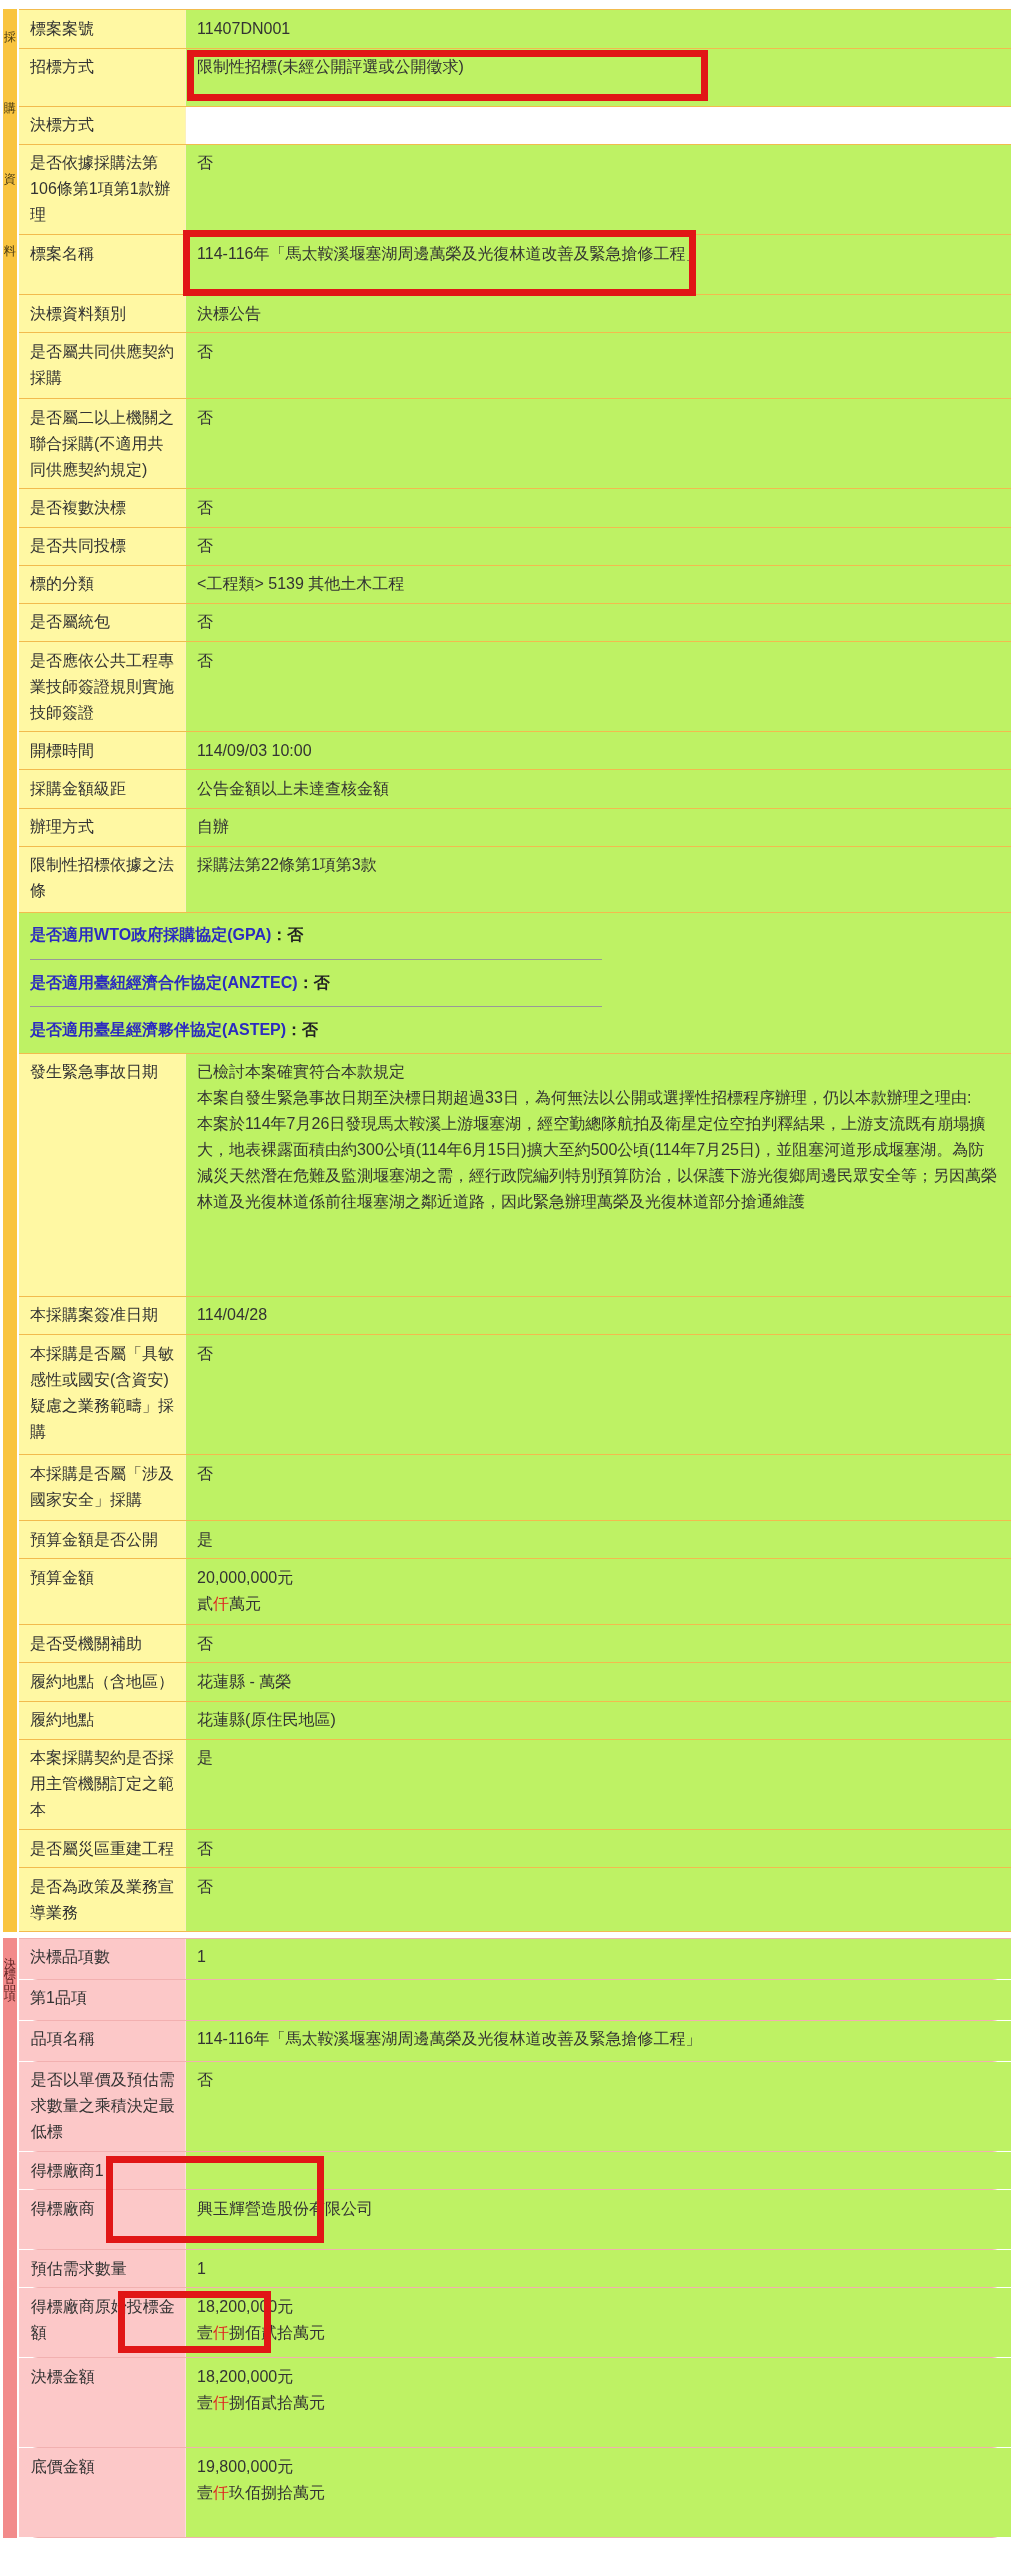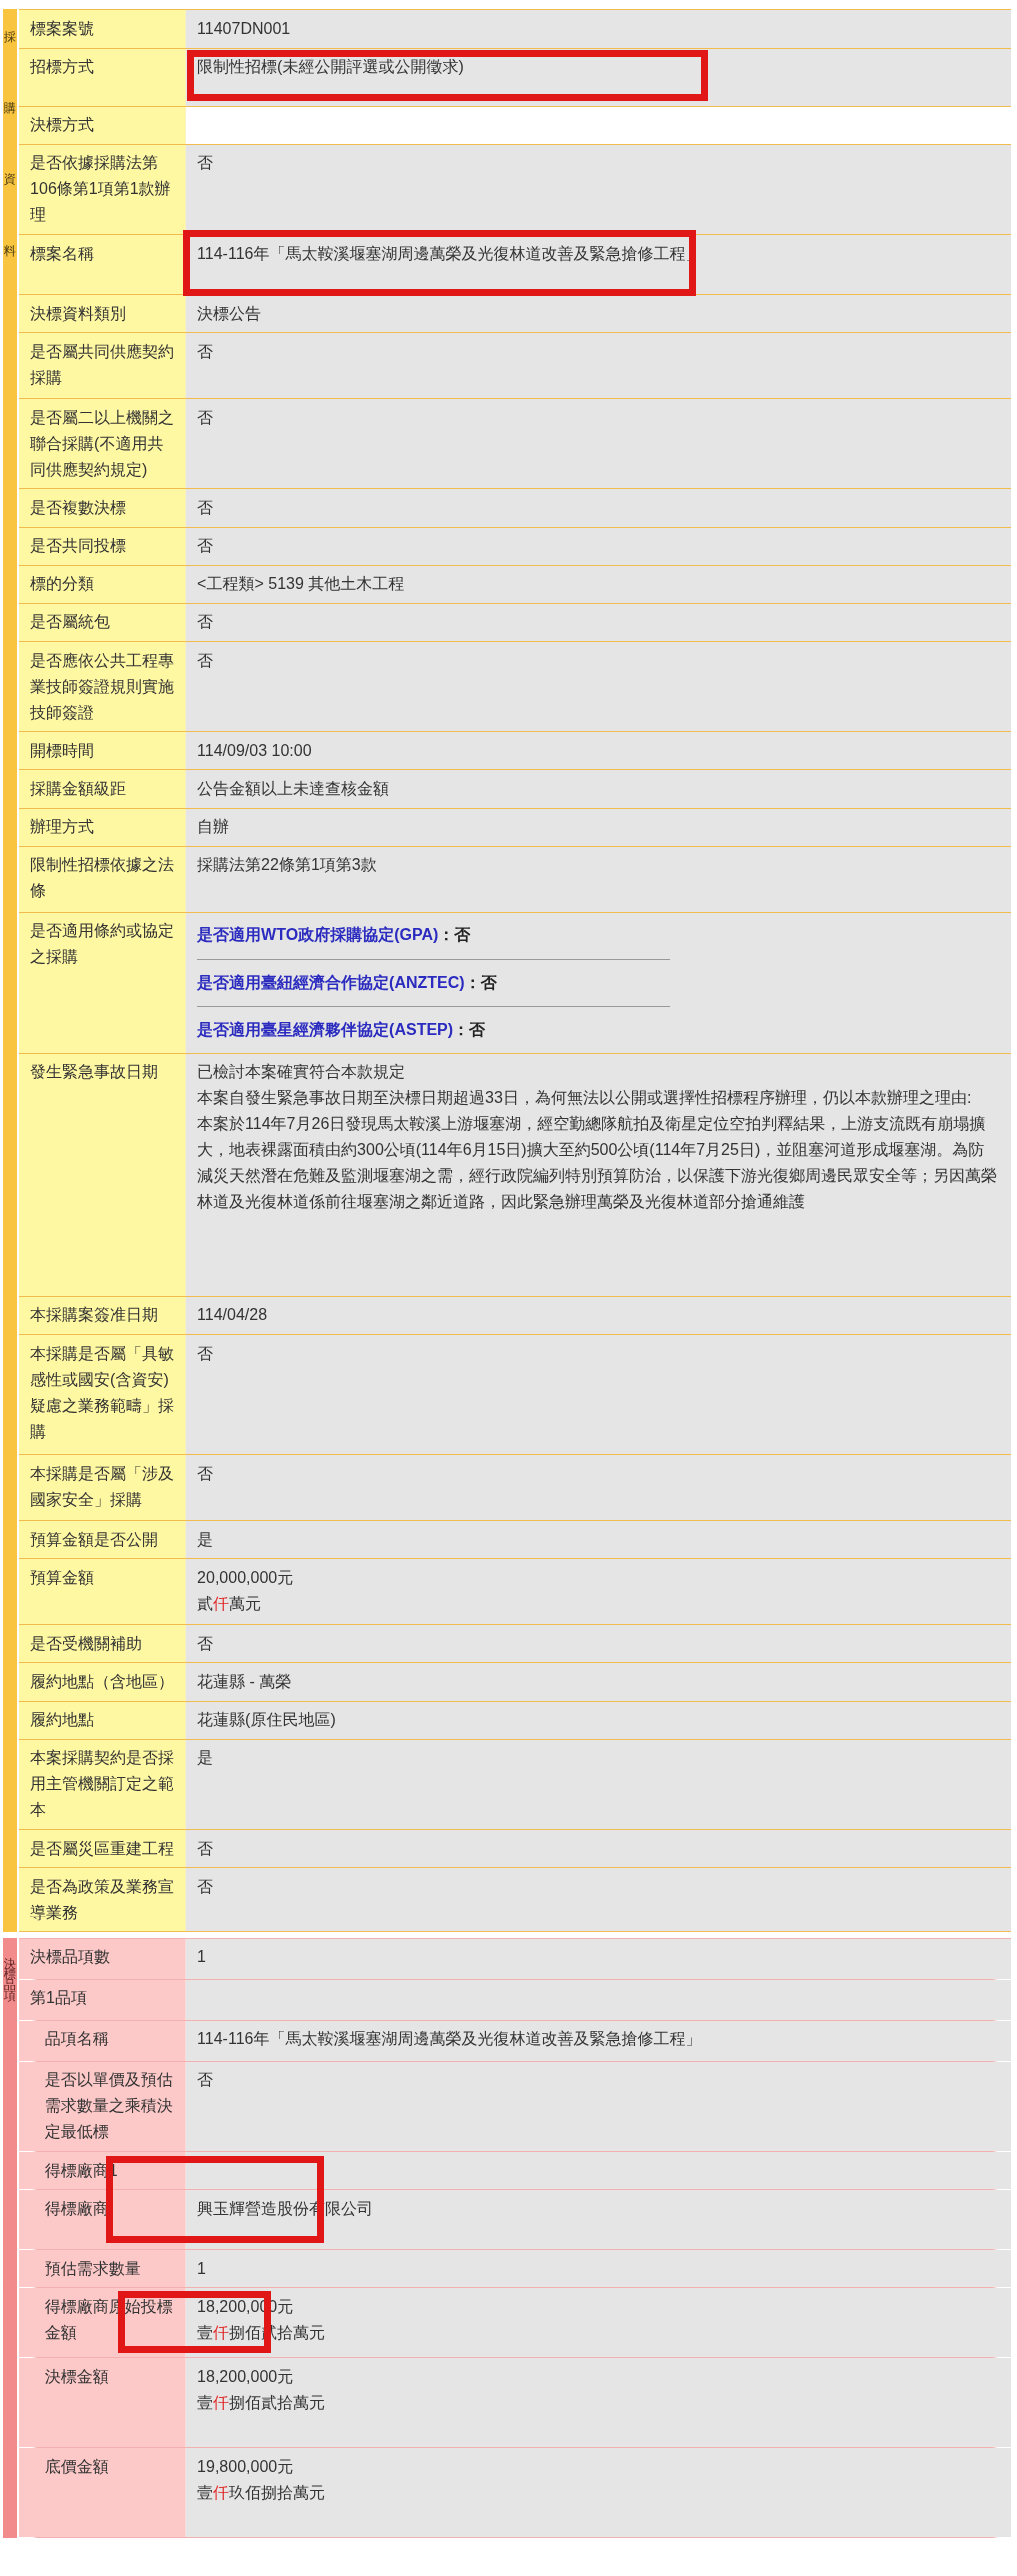--- a/index.html
+++ b/index.html
@@ -22,23 +22,23 @@
   .pink .rows{border-top:1.9px solid #f2b0b0;}
   .row{display:flex;align-items:stretch;box-sizing:border-box;position:relative;}
   .yellow .row{border-bottom:1.9px solid #f2bb4e;}
   .pink .row{border-bottom:1.9px solid #f2b0b0;border-radius:19px;}
   .lab{
     flex:none;width:167px;box-sizing:border-box;
     padding:5.6px 7.5px 5.6px 11.3px;line-height:26px;
   }
   .yellow .lab{background:#fff8a3;border-right:1.9px solid #fdf0bc;}
   .pink .lab{background:#fcc8c8;border-right:1.9px solid #fbdcdc;}
-  .pink .lab.sub{padding-left:26px;}
+  .pink .lab.sub{padding-left:12px;}
   .val{
-    flex:1;min-width:0;background:#e5e5e5;position:relative;
+    flex:1;min-width:0;background:#bef264;position:relative;
     padding:5.6px 11.3px;line-height:26px;box-sizing:border-box;
   }
   .cnline .red, .red{color:#e02020;}
   .blue{color:#2b2bc0;font-weight:bold;}
   .tans{color:#222;font-weight:bold;}
   .tline{margin:3.8px 0;}
   .tdiv{border-top:0.9px solid #999;width:59%;margin:10.3px 0;}
   .redbox{
     position:absolute;box-sizing:border-box;border:7.5px solid #e11616;
     pointer-events:none;z-index:3;background:transparent;
@@ -143,21 +143,20 @@
         <div class="lab">辦理方式</div>
         <div class="val">自辦</div>
       </div>
 
       <div class="row" style="min-height:66px">
         <div class="lab">限制性招標依據之法條</div>
         <div class="val">採購法第22條第1項第3款</div>
       </div>
 
       <div class="row" style="min-height:135px">
-        <div class="lab">是否適用條約或協定之採購</div>
         <div class="val">
           <div class="tline">
             <span class="blue">是否適用WTO政府採購協定(GPA)</span><span class="tans">：否</span>
           </div>
           <div class="tdiv"></div>
           <div class="tline">
             <span class="blue">是否適用臺紐經濟合作協定(ANZTEC)</span><span class="tans">：否</span>
           </div>
           <div class="tdiv"></div>
           <div class="tline">

